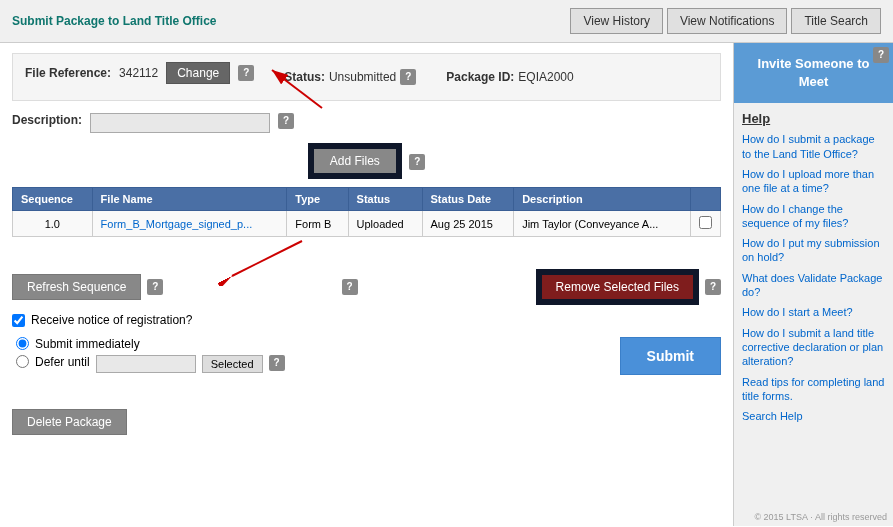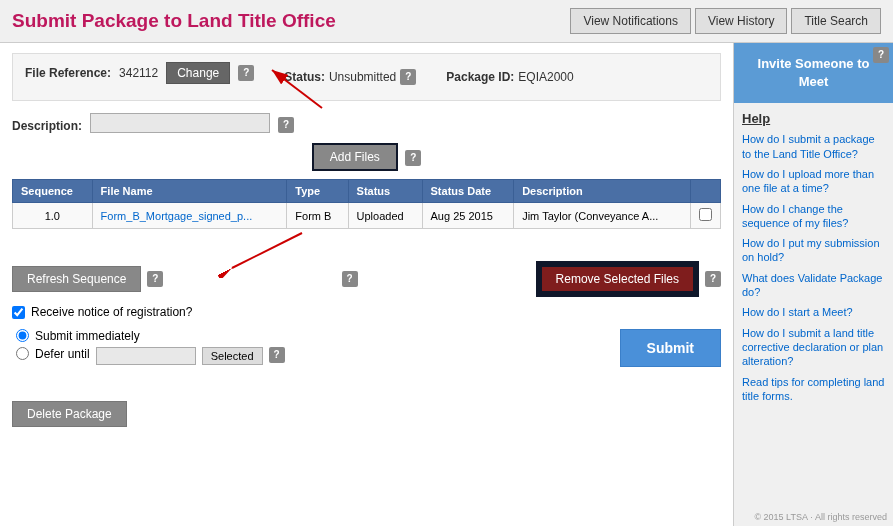--- a/index.html
+++ b/index.html
@@ -1,44 +1,44 @@
 <!DOCTYPE html>
 <html><head>
   <meta charset="utf-8">
   <style>
     * { box-sizing: border-box; margin: 0; padding: 0; }
     body { font-family: Arial, sans-serif; font-size: 12px; background: #fff; width: 893px; height: 527px; overflow: hidden; }
 
     
     .header { background: #f0f0f0; border-bottom: 1px solid #ccc; padding: 8px 12px; display: flex; align-items: center; justify-content: space-between; }
-    .header-title { font-size: 19px; font-weight: bold; color: #be185d; }
+    .header-title { font-size: 12px; font-weight: bold; color: #0f766e; }
     .header-buttons { display: flex; gap: 4px; }
     .header-btn { background: #e0e0e0; border: 1px solid #999; padding: 5px 12px; font-size: 12px; cursor: pointer; color: #333; }
 
     
     .main-layout { display: flex; height: calc(527px - 44px); }
 
     
     .content { flex: 1; padding: 10px 12px; overflow-y: auto; }
 
     
     .form-row { display: flex; align-items: center; margin-bottom: 8px; gap: 8px; }
     .form-label { font-weight: bold; font-size: 12px; color: #333; white-space: nowrap; }
     .form-value { font-size: 12px; color: #333; }
     .change-btn { background: #666; color: #fff; border: 1px solid #555; padding: 3px 10px; font-size: 12px; cursor: pointer; }
     .status-section { display: flex; align-items: center; gap: 30px; background: #f5f5f5; border: 1px solid #ddd; padding: 8px 12px; margin-bottom: 8px; }
     .status-area { display: flex; align-items: center; gap: 4px; }
-    .desc-row { display: flex; align-items: flex-end; gap: 8px; }
+    .desc-row { display: flex; align-items: flex-start; gap: 8px; }
     .desc-input { width: 180px; height: 20px; border: 1px solid #aaa; background: #e8e8e8; }
 
     .help-icon { display: inline-block; width: 16px; height: 16px; background: #888; color: #fff; font-size: 10px; font-weight: bold; text-align: center; line-height: 16px; border-radius: 2px; cursor: pointer; }
 
     
     .add-files-area { text-align: center; margin: 8px 0; }
-    .add-files-btn { background: #888; color: #fff; border: 2px solid #0f172a; padding: 5px 16px; font-size: 12px; cursor: pointer; }
+    .add-files-btn { background: #888; color: #fff; border: 6px solid #0f172a; padding: 5px 16px; font-size: 12px; cursor: pointer; }
 
     
     .file-table { width: 100%; border-collapse: collapse; margin-bottom: 8px; }
     .file-table th { background: #4a6fa5; color: #fff; padding: 5px 8px; font-size: 11px; font-weight: bold; text-align: left; border: 1px solid #3a5f95; }
     .file-table td { padding: 5px 8px; font-size: 11px; border: 1px solid #ccc; background: #f9f9f9; }
     .file-table tr:nth-child(even) td { background: #f0f0f0; }
     .file-link { color: #0066cc; text-decoration: none; }
     .seq-cell { background: #dde; text-align: center; }
     .checkbox-col { width: 20px; text-align: center; }
 
@@ -73,22 +73,22 @@
 
     
     .table-wrapper { position: relative; }
   </style>
 </head>
 <body>
 
 <div class="header">
   <span class="header-title">Submit Package to Land Title Office</span>
   <div class="header-buttons">
+    <button class="header-btn">View History</button>
     <button class="header-btn">View Notifications</button>
-    <button class="header-btn">View History</button>
     <button class="header-btn">Title Search</button>
   </div>
 </div>
 
 <div class="main-layout">
 
   <div class="content">
 
     
     <div class="status-section">
@@ -224,17 +224,18 @@
     <div class="help-section">
       <div class="help-title">Help</div>
       <a href="#" class="help-link">How do I submit a package to the Land Title Office?</a>
       <a href="#" class="help-link">How do I upload more than one file at a time?</a>
       <a href="#" class="help-link">How do I change the sequence of my files?</a>
       <a href="#" class="help-link">How do I put my submission on hold?</a>
       <a href="#" class="help-link">What does Validate Package do?</a>
       <a href="#" class="help-link">How do I start a Meet?</a>
       <a href="#" class="help-link">How do I submit a land title corrective declaration or plan alteration?</a>
       <a href="#" class="help-link">Read tips for completing land title forms.</a>
+      <a href="#" class="help-link">Search Help</a>
     </div>
     <div class="sidebar-footer">© 2015 LTSA · All rights reserved</div>
   </div>
 
 </div>
 
 </body></html>

